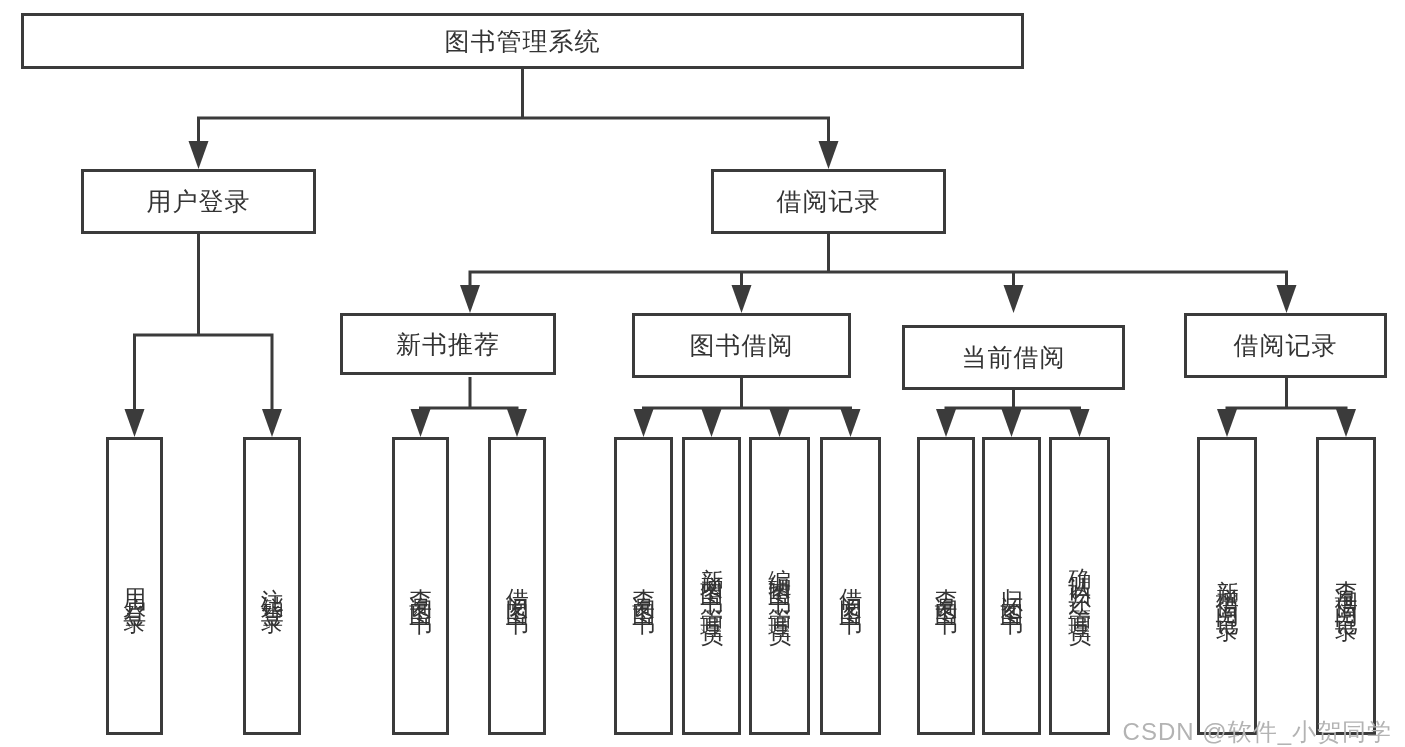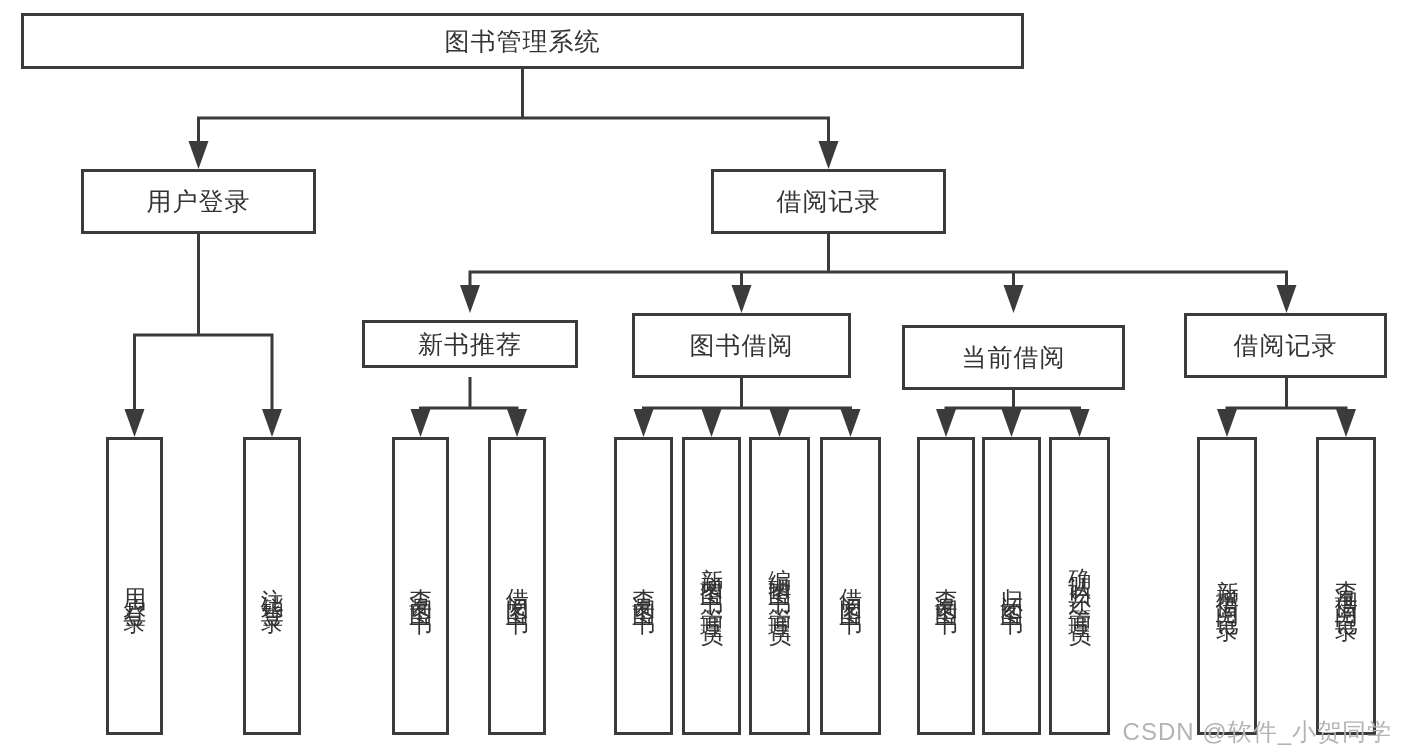--- a/index.html
+++ b/index.html
@@ -108,21 +108,21 @@
       <polygon class="ahead" points="1217,409 1237,409 1227,437"></polygon>
       <polygon class="ahead" points="1336,409 1356,409 1346,437"></polygon>
     </g>
   </svg>
 
   <div class="node" style="left:21px; top:13px; width:1003px; height:56px;">图书管理系统</div>
 
   <div class="node" style="left:81px; top:169px; width:235px; height:65px;">用户登录</div>
   <div class="node" style="left:711px; top:169px; width:235px; height:65px;">借阅记录</div>
 
-  <div class="node" style="left:362px; top:313px; width:216px; height:48px;margin-top:7px;">新书推荐</div>
+  <div class="node" style="left:340px; top:313px; width:216px; height:62px;">新书推荐</div>
   <div class="node" style="left:632px; top:313px; width:219px; height:65px;">图书借阅</div>
   <div class="node" style="left:902px; top:313px; width:223px; height:65px;margin-top:12px;">当前借阅</div>
   <div class="node" style="left:1184px; top:313px; width:203px; height:65px;">借阅记录</div>
 
   <div class="node leaf" style="left:106px; top:437px; width:57px; height:298px;">
     <span class="vtext">用户登录</span>
   </div>
   <div class="node leaf" style="left:243px; top:437px; width:58px; height:298px;">
     <span class="vtext">注销登录</span>
   </div>

